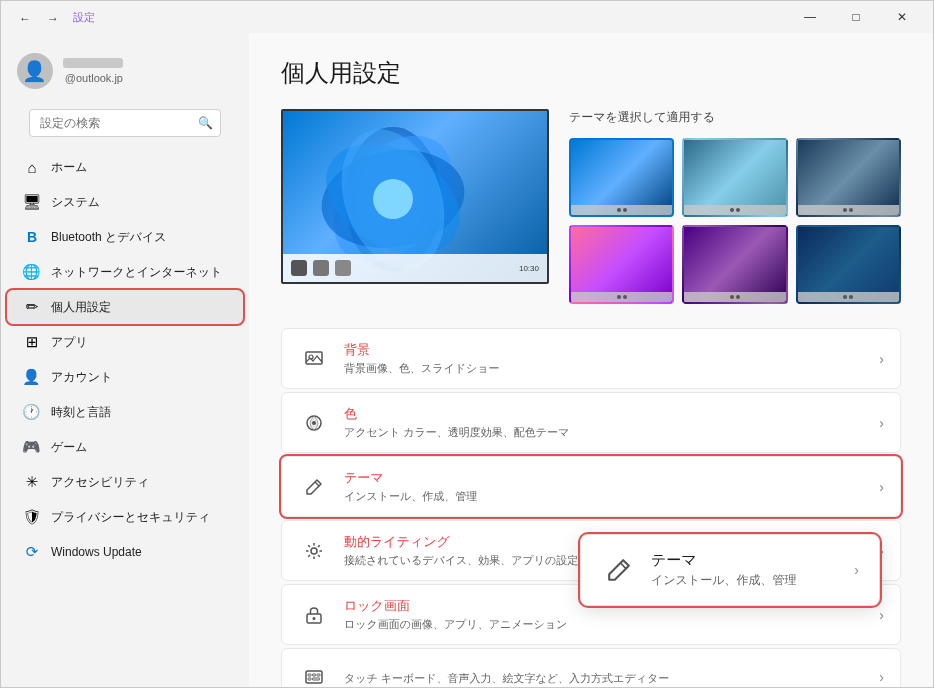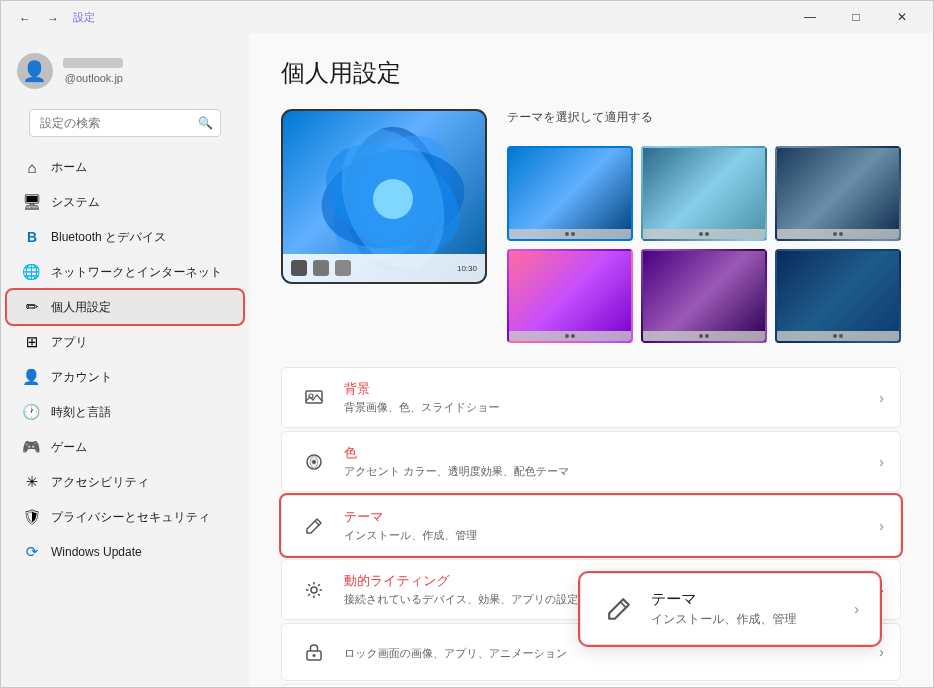--- a/index.html
+++ b/index.html
@@ -168,23 +168,23 @@
       color: #1a1a1a;
       margin-bottom: 20px;
     }
     
     .theme-section {
       display: flex;
       gap: 20px;
       margin-bottom: 24px;
     }
     .wallpaper-preview {
-      width: 206px;
+      width: 268px;
       height: 175px;
-      border-radius: 11px;
+      border-radius: 2px;
       background: linear-gradient(135deg, #0078d4 0%, #60b0ff 40%, #005a9e 100%);
       position: relative;
       overflow: hidden;
       flex-shrink: 0;
       border: 2px solid #333;
     }
     .wallpaper-inner {
       width: 100%;
       height: 100%;
       display: flex;
@@ -223,21 +223,21 @@
     }
     .taskbar-divider { flex: 1; }
     .taskbar-time { font-size: 8px; color: #333; }
     
     .theme-thumbnails {
       flex: 1;
     }
     .theme-select-label {
       font-size: 12px;
       color: #444;
-      margin-bottom: 20px;
+      margin-bottom: 12px;
     }
     .thumbnail-grid {
       display: grid;
       grid-template-columns: repeat(3, 1fr);
       gap: 8px;
     }
     .thumbnail {
       width: 100%;
       aspect-ratio: 4/3;
       border-radius: 4px;
@@ -588,20 +588,21 @@
 
         <div class="settings-item">
           <div class="settings-item-icon">
             <svg width="20" height="20" viewBox="0 0 20 20" fill="none">
               <rect x="3" y="9" width="14" height="9" rx="1.5" stroke="#555" stroke-width="1.5" fill="none"></rect>
               <path d="M6.5 9 L6.5 6 Q6.5 3 10 3 Q13.5 3 13.5 6 L13.5 9" stroke="#555" stroke-width="1.5" fill="none"></path>
               <circle cx="10" cy="13.5" r="1.5" fill="#555"></circle>
             </svg>
           </div>
           <div class="settings-item-text">
+            <div class="settings-item-title">ロック画面</div>
             <div class="settings-item-desc">ロック画面の画像、アプリ、アニメーション</div>
           </div>
           <span class="settings-item-arrow">›</span>
         </div>
 
         <div class="settings-item">
           <div class="settings-item-icon">
             <svg width="20" height="20" viewBox="0 0 20 20" fill="none">
               <rect x="2" y="4" width="16" height="12" rx="1.5" stroke="#555" stroke-width="1.5" fill="none"></rect>
               <rect x="4" y="7" width="3" height="2" rx="0.5" stroke="#555" stroke-width="1" fill="none"></rect>

